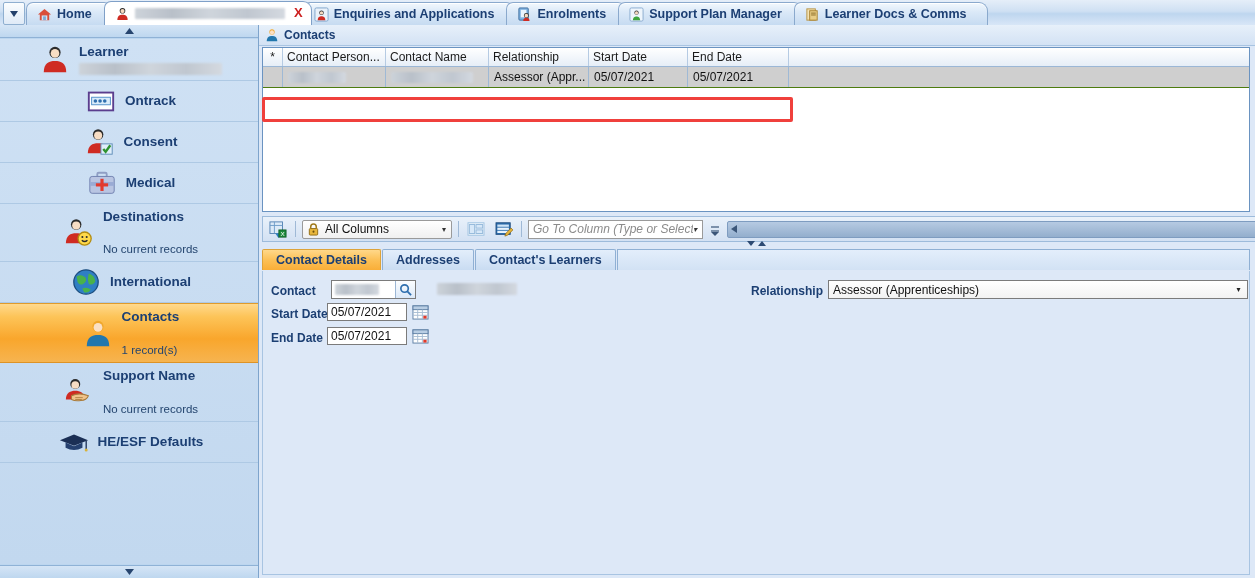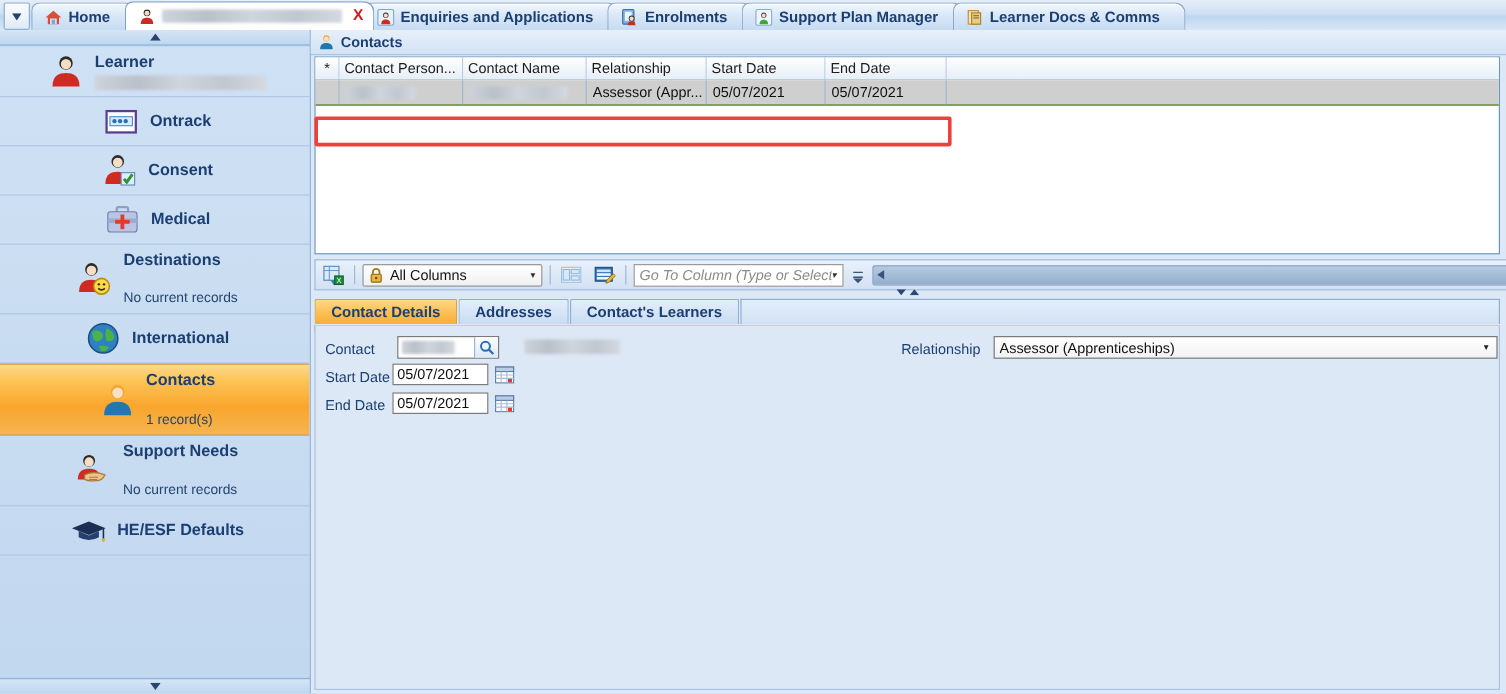--- a/index.html
+++ b/index.html
@@ -195,21 +195,21 @@
   }
   .subtab-filler{flex:1;height:21px;
     background:linear-gradient(to bottom,#e3eefb,#d2e2f4);
     border:1px solid #8fb0d4;border-bottom:none;box-sizing:border-box;}
 
   
   .form{
     position:absolute;left:3px;top:246px;width:988px;height:304px;
     background:#dde8f7;border:1px solid #a8c4e2;border-top:none;box-sizing:border-box;
   }
-  .fld-label{position:absolute;font-size:12px;font-weight:normal;color:#1c3f73;}
+  .fld-label{position:absolute;font-size:12px;font-weight:bold;color:#1c3f73;}
   .txtbox{
     position:absolute;height:18px;background:#ffffff;
     border:1px solid #7b7b7b;box-sizing:border-box;
     font-size:12px;color:#111;display:flex;align-items:center;padding-left:3px;
   }
   .lookupbox{
     position:absolute;height:19px;border:1px solid #7b7b7b;
     background:#fff;box-sizing:border-box;display:flex;align-items:center;
   }
   .lookup-val{flex:1;height:100%;display:flex;align-items:center;padding-left:3px;}
@@ -441,21 +441,21 @@
         <span class="side-ico">
           <svg width="30" height="30" viewBox="0 0 32 32">
             <circle cx="12" cy="7.5" r="5.3" fill="#2b2b2b"></circle>
             <circle cx="12" cy="8.5" r="4.1" fill="#f7ddc4"></circle>
             <path d="M2 24 C2 16.5 7 14.6 12 14.6 C17 14.6 22 16.5 22 24 Z" fill="#cf2b22"></path>
             <path d="M8 20 Q16 16 26 20 Q24 25 18 25 Q12 26 8 24 Z" fill="#f0c28a" stroke="#a87b3c" stroke-width="1.1"></path>
             <path d="M12 22 L20 22 M12 24 L19 24" stroke="#a87b3c" stroke-width="0.9"></path>
           </svg>
         </span>
         <span class="side-txt">
-          <span class="side-title">Support Needs</span>
+          <span class="side-title">Support Name</span>
           <span class="side-sub">No current records</span>
         </span>
       </div>
 
 
       <div class="side-item">
         <span class="side-ico">
           <svg width="30" height="30" viewBox="0 0 32 32">
             <polygon points="16,8 31,14 16,20 1,14" fill="#1b2f55"></polygon>
             <path d="M7 16.5 L7 22 Q16 27 25 22 L25 16.5 L16 20.5 Z" fill="#25406f"></path>

